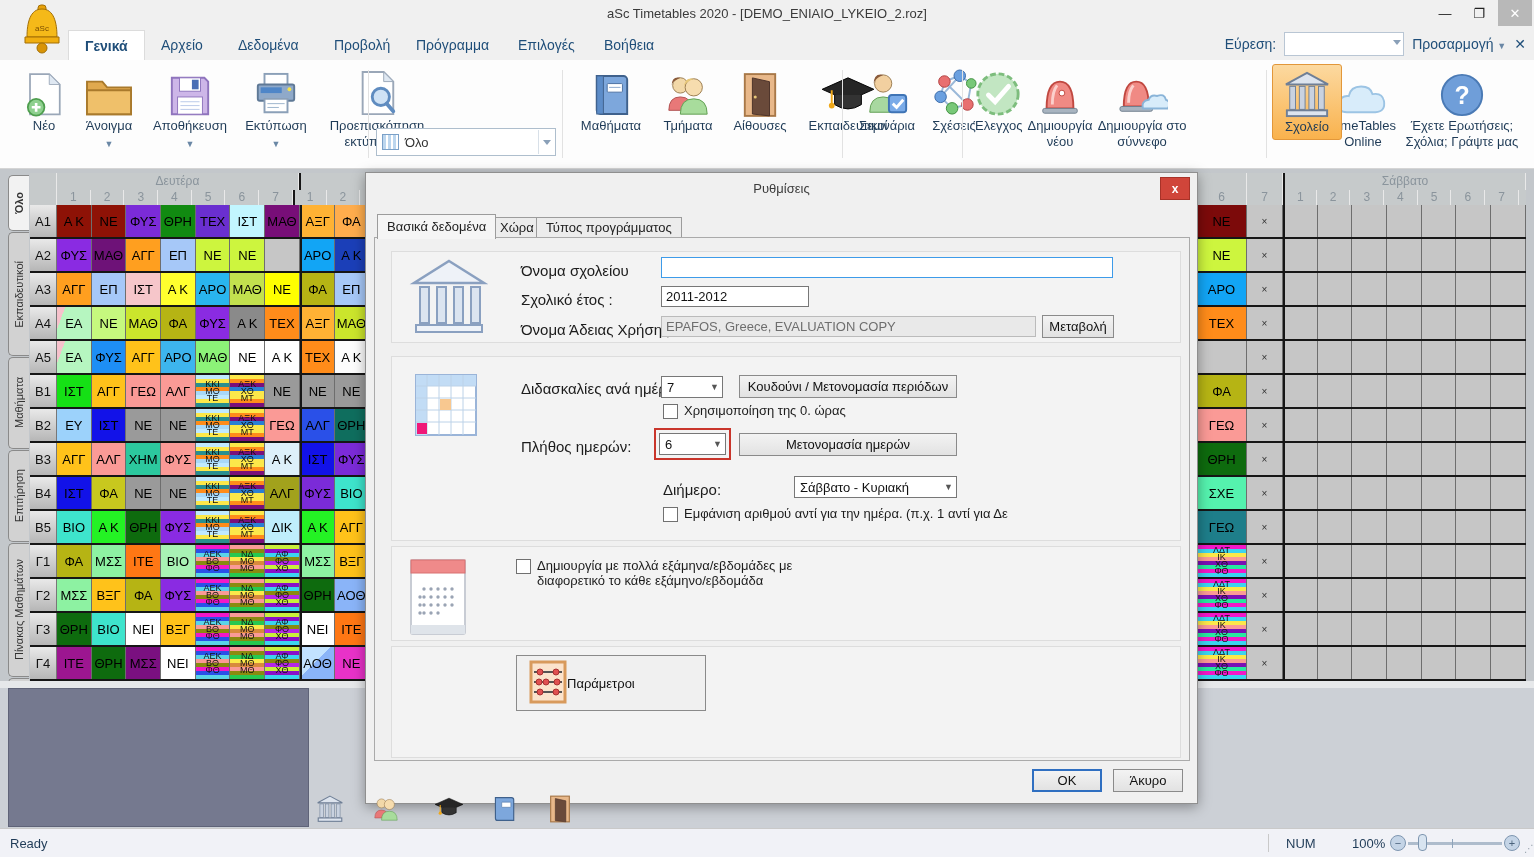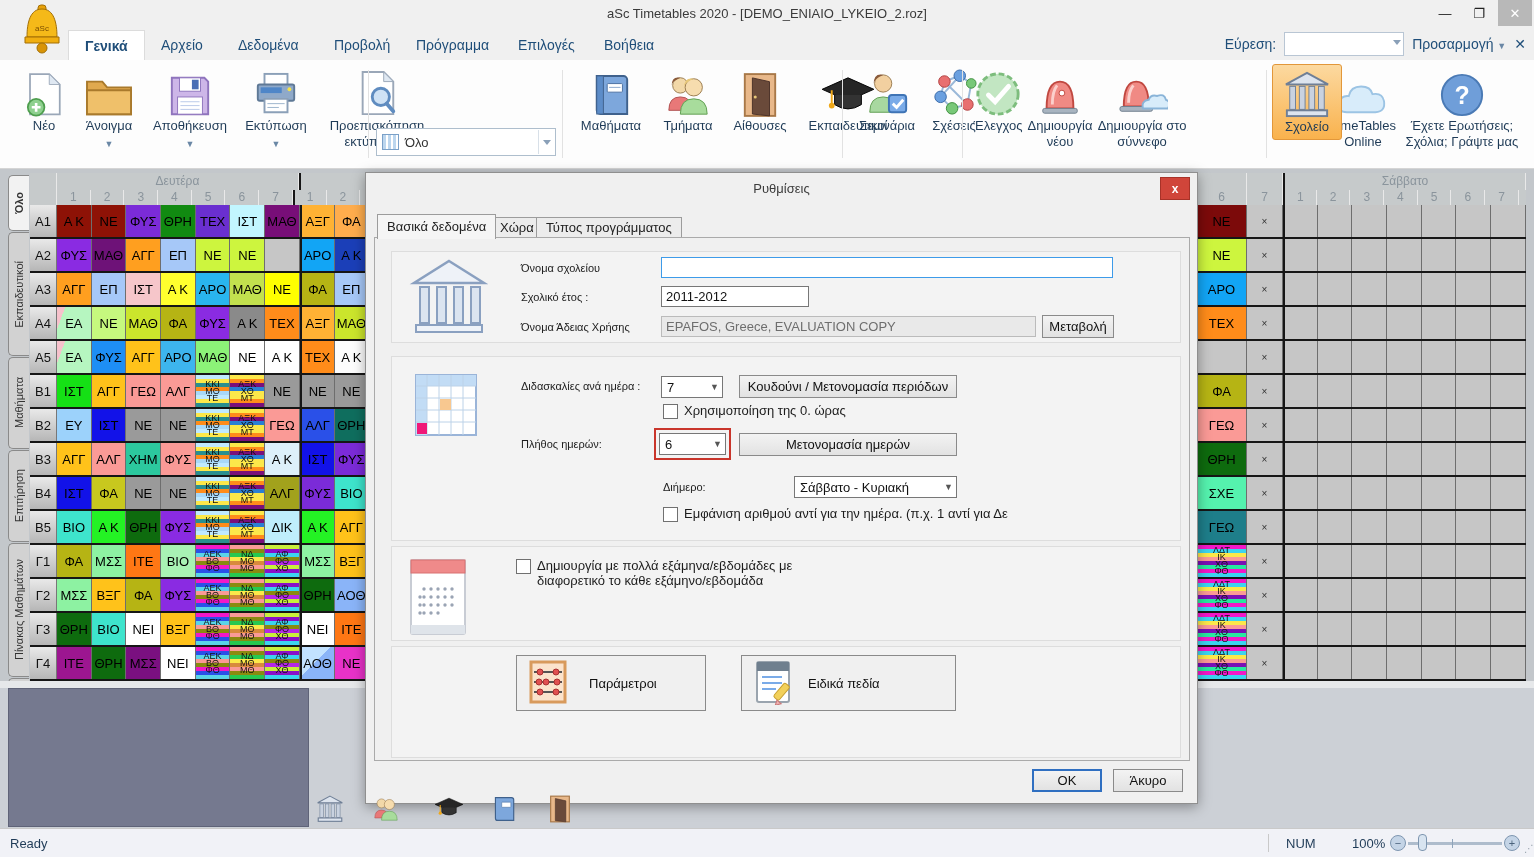--- a/index.html
+++ b/index.html
@@ -65,21 +65,21 @@
   .dialog{position:absolute;left:365px;top:172px;width:833px;height:632px;background:#f0f0f0;
           border:1px solid #8f8f8f;box-shadow:0 3px 12px rgba(0,0,0,.35);z-index:10;box-sizing:border-box;}
   .dlg-title{position:absolute;left:0;right:0;top:8px;text-align:center;font-size:13px;color:#3c3c3c;}
   .dlg-close{position:absolute;right:7px;top:4px;width:28px;height:21px;background:#d0453a;border:1px solid #a83228;
              color:#fff;font-size:12px;font-weight:bold;display:flex;align-items:center;justify-content:center;}
   .dtab{position:absolute;top:44px;height:20px;line-height:20px;padding:0 9px;font-size:13px;color:#222;
         background:#ececec;border:1px solid #9c9c9c;border-bottom:none;}
   .dtab.active{top:41px;height:24px;line-height:24px;background:#f5f5f5;z-index:2;}
   .dlg-page{position:absolute;left:8px;top:64px;width:816px;height:524px;border:1px solid #aaa;background:#f0f0f0;box-sizing:border-box;}
   .gbox{position:absolute;background:#f3f3f3;border:1px solid #ddd;box-sizing:border-box;}
-  .dlabel{position:absolute;font-size:11px;color:#1c1c1c;}
+  .dlabel{position:absolute;font-size:15px;color:#1c1c1c;}
   .dinput{position:absolute;background:#fff;border:1px solid #777;font-size:13px;color:#111;padding:0 4px;box-sizing:border-box;
           display:flex;align-items:center;}
   .dinput.focus{border:1px solid #3d9be9;}
   .dinput.disabled{background:#e9e9e9;color:#6e6e6e;border:1px solid #bbb;}
   .dbtn{position:absolute;background:linear-gradient(180deg,#f3f3f3,#e2e2e2);border:1px solid #8a8a8a;font-size:13px;color:#111;
         display:flex;align-items:center;justify-content:center;box-sizing:border-box;}
   .dselect{position:absolute;background:#fff;border:1px solid #777;font-size:13px;color:#111;display:flex;align-items:center;
            padding-left:5px;box-sizing:border-box;}
   .dselect .sel-arrow{margin-left:auto;width:15px;align-self:stretch;display:flex;align-items:center;justify-content:center;color:#555;font-size:9px;}
   .red-ol{position:absolute;border:2px solid #c9352b;box-sizing:border-box;}
@@ -997,55 +997,38 @@
             <circle cx="30" cy="56" r="1.7"></circle>
         </g>
       </svg>
     </div>
     <div class="dcheck" style="left:150px;top:385px;width:330px;">
       <span class="cb"></span>
         <span>Δημιουργία με πολλά εξάμηνα/εβδομάδες με διαφορετικό το κάθε εξάμηνο/εβδομάδα</span>
     </div>
 
     <div class="gbox" style="left:25px;top:473px;width:790px;height:112px;"></div>
-    <div class="dbtn" style="left:150px;top:482px;width:190px;height:56px;justify-content:flex-start;gap:22px;padding-left:12px;background:#f0f0f0;">
+    <div class="dbtn" style="left:150px;top:482px;width:190px;height:56px;justify-content:flex-start;gap:0;padding-left:12px;background:#f0f0f0;">
       <span>
         <svg width="38" height="44" viewBox="0 0 38 44">
             <rect x="2" y="2" width="34" height="40" fill="#fbe3cc" stroke="#d89a5c" stroke-width="3"></rect>
             <path d="M5 12h28M5 22h28M5 32h28" stroke="#555" stroke-width="2"></path>
             <g fill="#e05050" stroke="#a83030">
               <circle cx="11" cy="12" r="3"></circle>
               <circle cx="27" cy="12" r="3"></circle>
               <circle cx="10" cy="22" r="3"></circle>
               <circle cx="17" cy="22" r="3"></circle>
               <circle cx="28" cy="22" r="3"></circle>
               <circle cx="11" cy="32" r="3"></circle>
               <circle cx="27" cy="32" r="3"></circle>
             </g>
           </svg>
       </span>
       <span>Παράμετροι</span>
     </div>
-    <div class="dbtn" style="left:375px;top:482px;width:215px;height:56px;justify-content:flex-start;gap:12px;padding-left:12px;background:#f0f0f0;">
-      <span>
-        <svg width="42" height="46" viewBox="0 0 42 46">
-            <rect x="3" y="3" width="32" height="40" rx="2" fill="#fff" stroke="#9aa4ae" stroke-width="2"></rect>
-            <rect x="3" y="3" width="32" height="9" fill="#6f7f8e"></rect>
-            <g stroke="#7aabe8" stroke-width="2">
-              <path d="M8 18h20M8 24h20M8 30h14"></path>
-            </g>
-            <g stroke="#5f9e50">
-              <path d="M6 18h.1M6 24h.1M6 30h.1"></path>
-            </g>
-            <rect x="24" y="24" width="7" height="18" rx="2" transform="rotate(40 28 33)" fill="#f2d05a" stroke="#c8a030"></rect>
-            <path d="M23 41 l4 4 l-6 1z" fill="#f0b0b0" stroke="#c87878" transform="rotate(-4 24 42)"></path>
-          </svg>
-      </span>
-      <span>Ειδικά πεδία</span>
-    </div>
 
     <div class="dbtn okbtn" style="left:666px;top:596px;width:70px;height:23px;">OK</div>
     <div class="dbtn" style="left:747px;top:596px;width:70px;height:23px;">Άκυρο</div>
   </div>
 
   <div class="statusbar">
     <span class="abs" style="left:10px;top:7px;">Ready</span>
     <span class="abs" style="left:1268px;top:5px;width:1px;height:18px;background:#c9c9c9;"></span>
     <span class="abs" style="left:1286px;top:7px;">NUM</span>
     <span class="abs" style="left:1352px;top:7px;">100%</span>

